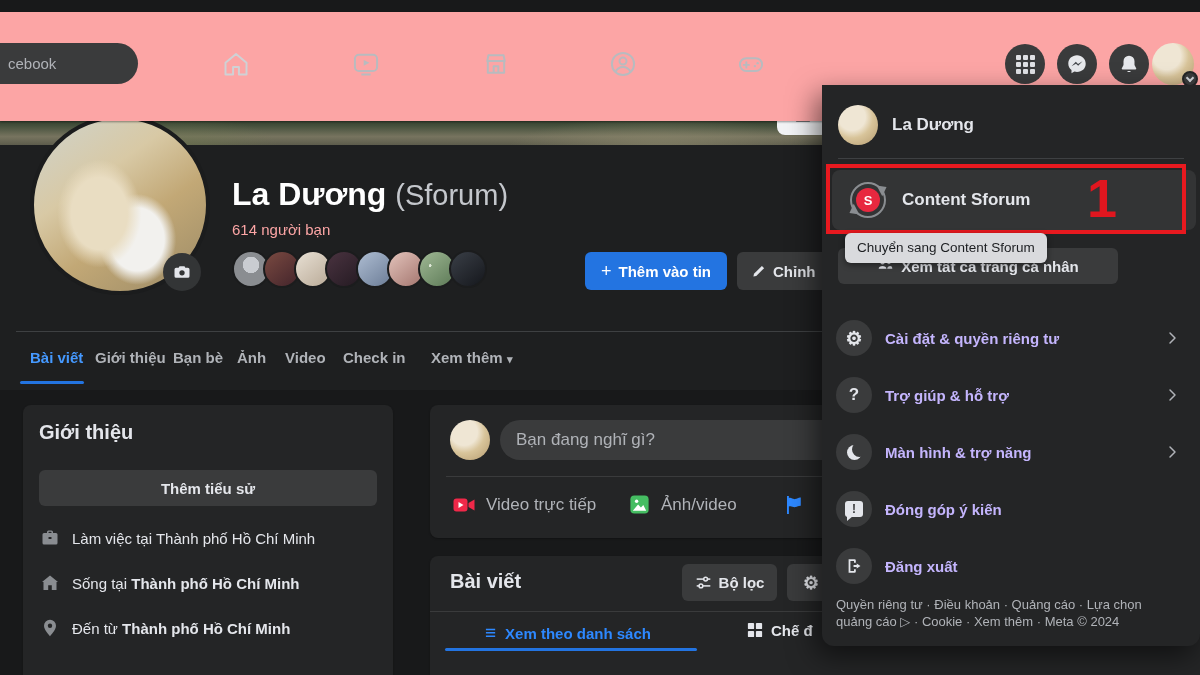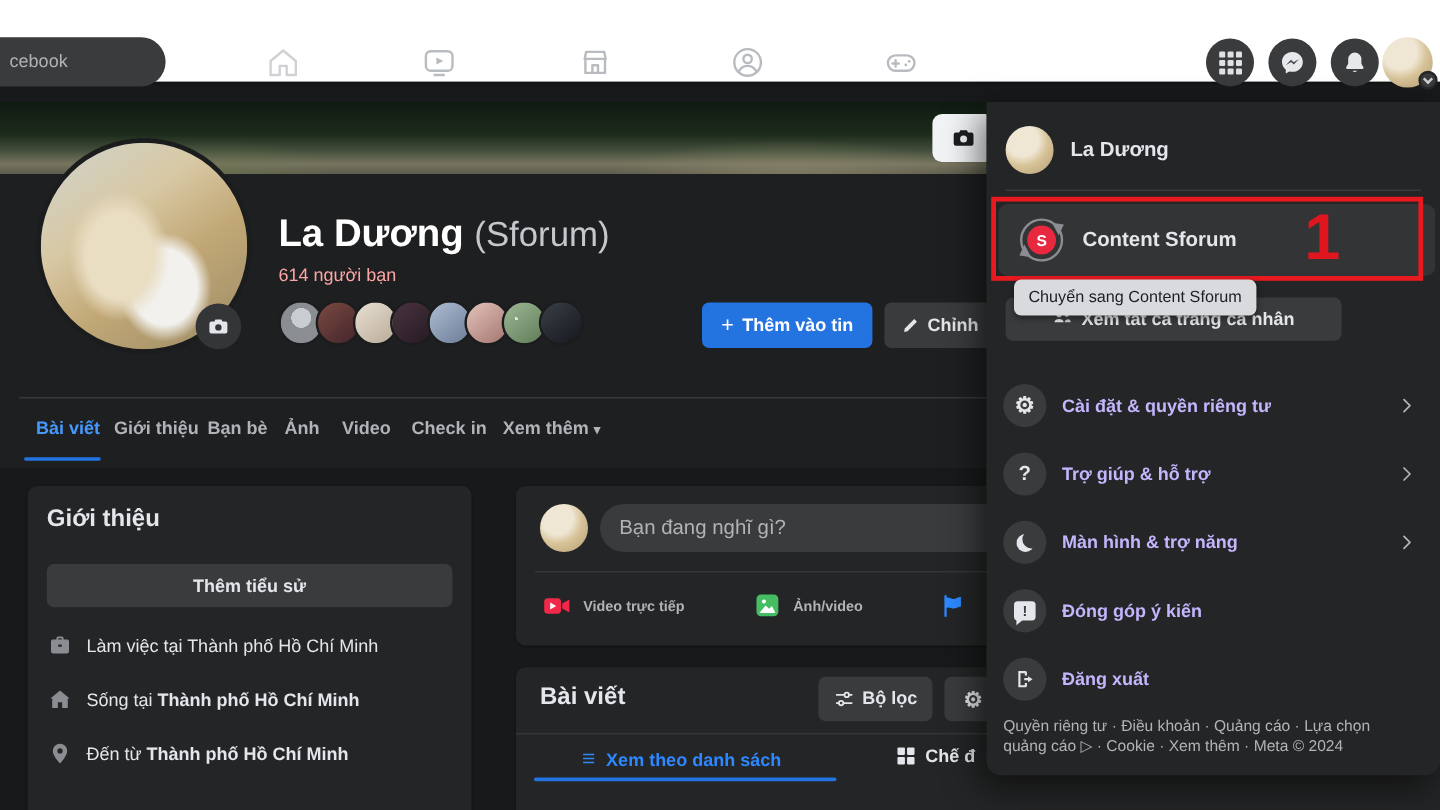--- a/index.html
+++ b/index.html
@@ -1,22 +1,22 @@
 <!DOCTYPE html>
 <html><head>
 <meta charset="utf-8">
 <style>
   * { margin:0; padding:0; box-sizing:border-box; }
   body { background:#000; font-family:"Liberation Sans", sans-serif; }
   .screen { position:relative; width:1200px; height:675px; overflow:hidden;
             background:#18191a; color:#e4e6eb; }
 
   
-  .topbar { position:absolute; left:0; top:0; width:1200px; height:68px;
-            background:#ffffff; box-shadow:0 1px 2px rgba(0,0,0,.4); z-index:10; }
+  .topbar { position:absolute; left:0; top:12px; width:1200px; height:109px;
+            background:#fca5a5; box-shadow:0 1px 2px rgba(0,0,0,.4); z-index:10; }
   .search-pill { position:absolute; left:-84px; top:31px; width:222px; height:41px;
                  border-radius:21px; background:#3a3b3c; color:#b0b3b8; font-size:15px;
                  line-height:41px; padding-left:92px; }
   .navicon { position:absolute; top:38px; width:28px; height:28px; }
   .circ-btn { position:absolute; top:32px; width:40px; height:40px; border-radius:50%;
               background:#3a3b3c; display:flex; align-items:center; justify-content:center; }
   .grid9 { display:grid; grid-template-columns:repeat(3,5px); grid-gap:2px; }
   .grid9 span { width:5px; height:5px; background:#dfe1e5; border-radius:1px; }
   .nav-avatar { position:absolute; top:31px; width:42px; height:42px; border-radius:50%;
                 background:radial-gradient(circle at 35% 30%, #efe6d4 0 35%, #d8c49a 55%, #b49a6e 100%); }
@@ -81,21 +81,21 @@
                 font-size:15px; color:#e4e6eb; }
   .intro-item b { font-weight:bold; }
 
   .composer-card { left:430px; top:405px; width:770px; height:133px; }
   .comp-avatar { position:absolute; left:20px; top:15px; width:40px; height:40px; border-radius:50%;
                  background:radial-gradient(circle at 35% 30%, #efe6d4 0 35%, #d8c49a 55%, #b49a6e 100%); }
   .comp-input { position:absolute; left:70px; top:15px; width:680px; height:40px; border-radius:20px;
                 background:#3a3b3c; color:#b0b3b8; font-size:17px; line-height:40px; padding-left:16px; }
   .comp-div { position:absolute; left:16px; top:71px; width:738px; height:1px; background:#3a3b3c; }
   .comp-action { position:absolute; top:88px; display:flex; align-items:center; gap:10px;
-                 font-size:12px; font-weight:bold; color:#b0b3b8; }
+                 font-size:17px; font-weight:normal; color:#b0b3b8; }
 
   .posts-card { left:430px; top:556px; width:770px; height:150px; }
   .posts-title { position:absolute; left:20px; top:14px; font-size:20px; font-weight:bold; }
   .filter-btn { position:absolute; left:252px; top:8px; width:95px; height:37px; }
   .gear-btn { position:absolute; left:357px; top:8px; width:48px; height:37px; font-size:18px; }
   .posts-div { position:absolute; left:0; top:55px; width:770px; height:1px; background:#3a3b3c; }
   .view-list { position:absolute; left:55px; top:66px; display:flex; align-items:center; gap:9px;
                color:#2d88ff; font-size:15px; font-weight:bold; }
   .view-list .glyph { font-size:19px; }
   .view-underline { position:absolute; left:15px; top:92px; width:252px; height:3px;
@@ -258,21 +258,21 @@
     <span>Chỉnh</span>
   </button>
 
   <div class="tabs-divider"></div>
   <span class="tab active" style="left:30px">Bài viết</span>
   <span class="tab" style="left:95px">Giới thiệu</span>
   <span class="tab" style="left:173px">Bạn bè</span>
   <span class="tab" style="left:237px">Ảnh</span>
   <span class="tab" style="left:285px">Video</span>
   <span class="tab" style="left:343px">Check in</span>
-  <span class="tab" style="left:419px"><span>Xem thêm</span> <span style="font-size:11px">▾</span></span>
+  <span class="tab" style="left:431px"><span>Xem thêm</span> <span style="font-size:11px">▾</span></span>
   <div class="tab-underline"></div>
 
   <div class="card intro-card">
     <div class="intro-title">Giới thiệu</div>
     <button class="btn btn-gray bio-btn">Thêm tiểu sử</button>
   </div>
   <div class="intro-item" style="top:528px">
     <svg width="20" height="20" viewBox="0 0 20 20">
         <path fill="#8a8d91" d="M7 5 V4 a1.5 1.5 0 0 1 1.5-1.5 h3 A1.5 1.5 0 0 1 13 4 v1 h3 a1.5 1.5 0 0 1 1.5 1.5 V15 A1.5 1.5 0 0 1 16 16.5 H4 A1.5 1.5 0 0 1 2.5 15 V6.5 A1.5 1.5 0 0 1 4 5 Z M8.5 5 h3 V4.2 a.4.4 0 0 0-.4-.4 h-2.2 a.4.4 0 0 0-.4.4 Z"></path>
         <rect x="8.5" y="9" width="3" height="2" rx=".5" fill="#242526"></rect>

